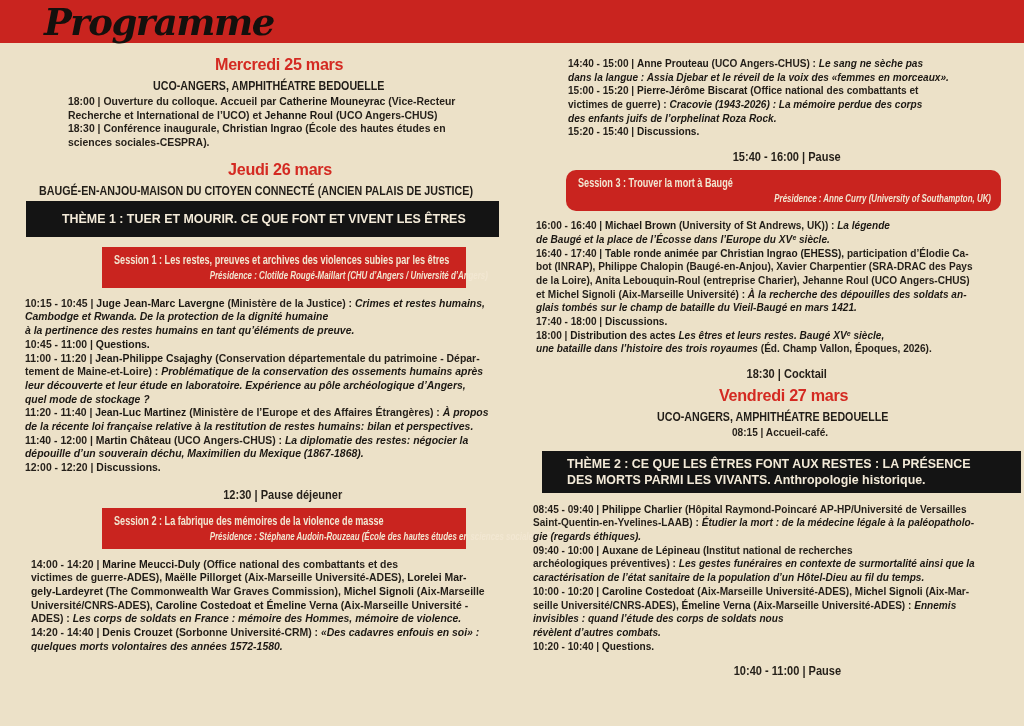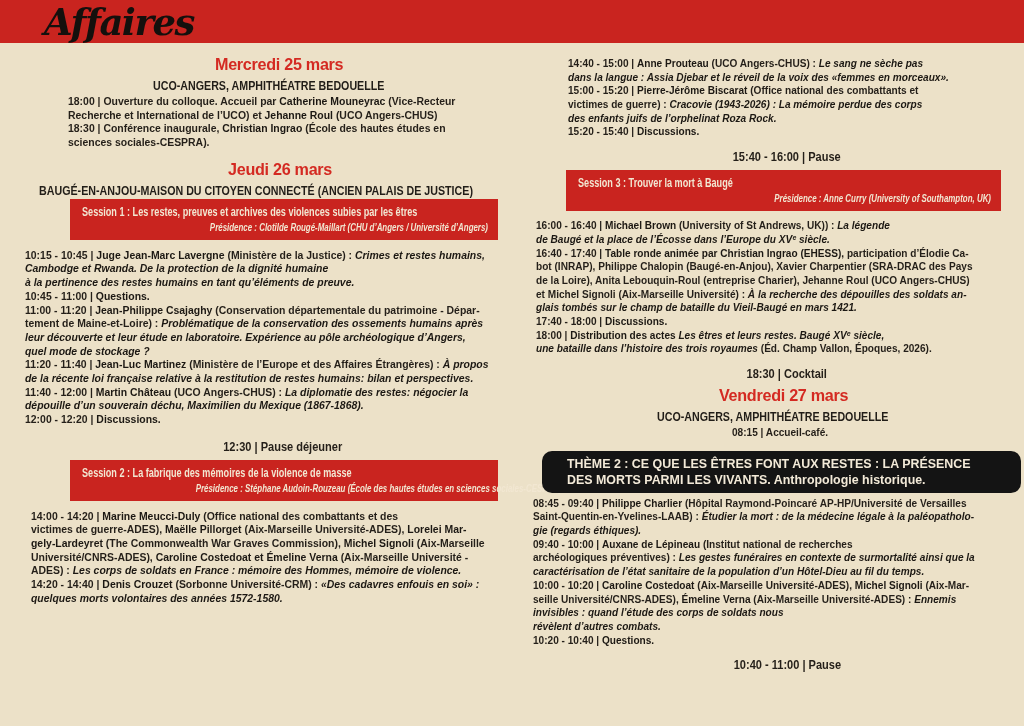--- a/index.html
+++ b/index.html
@@ -42,59 +42,62 @@
     font-size:12px;font-weight:bold;text-align:center;color:#241f19;
     height:14px;line-height:14px;margin:2px 0 6px 0;
     transform:scaleX(0.92);transform-origin:center;white-space:nowrap;
   }
   .blk-theme{
     background:#141414;color:#f3ead8;
     display:flex;flex-direction:column;justify-content:center;
     box-sizing:border-box;margin:2px 0 10px 0;
   }
   .col-left .blk-theme{margin-left:-42px;width:473px;height:36px;padding-left:36px;}
-  .col-right .blk-theme{margin-left:-11px;width:479px;height:42px;padding-left:25px;margin-bottom:3px;border-radius:10px;}
+  .col-right .blk-theme{margin-left:-11px;width:479px;height:42px;padding-left:25px;margin-bottom:9px;}
   .tln{
     font-size:13.5px;font-weight:bold;line-height:16px;white-space:nowrap;
     transform:scaleX(0.92);transform-origin:left;
   }
   .blk-session{
     background:#c9241f;color:#f2e7d2;box-sizing:border-box;
     padding:5px 10px 5px 12px;margin:0 0 8px 0;
   }
-  .col-left .blk-session{margin-left:1px;width:428px;}
-  .col-right .blk-session{margin-left:-8px;width:435px;margin-bottom:7px;}
+  .col-left .blk-session{margin-left:1px;width:364px;}
+  .col-right .blk-session{margin-left:-8px;width:435px;margin-bottom:7px;border-radius:10px;}
   .st{
     font-size:13px;font-weight:bold;line-height:16px;white-space:nowrap;
     transform:scaleX(0.70);transform-origin:left;
   }
   .sp{
     font-size:11px;font-weight:bold;font-style:italic;line-height:15px;
     text-align:right;white-space:nowrap;
     transform:scaleX(0.72);transform-origin:right;
   }
   .ln b,.ln i{color:#1c1813;}
 </style>
 </head>
 <body>
 
 <div class="page">
   <div class="topbar"></div>
-  <div class="main-title">Affaires</div>
+  <div class="main-title">Programme</div>
   <div class="col col-left">
       <div class="blk-date">Mercredi 25 mars</div>
       <div class="blk-venue">UCO-ANGERS, AMPHITHÉATRE BEDOUELLE</div>
       <div class="blk-body">
         <div class="ln">18:00 | Ouverture du colloque. Accueil par <b>Catherine Mouneyrac</b> (Vice-Recteur</div>
         <div class="ln">Recherche et International de l’UCO) et <b>Jehanne Roul</b> (UCO Angers-CHUS)</div>
         <div class="ln">18:30 | Conférence inaugurale, <b>Christian Ingrao</b> (École des hautes études en</div>
         <div class="ln">sciences sociales-CESPRA).</div>
       </div>
       <div class="blk-date">Jeudi 26 mars</div>
       <div class="blk-venue">BAUGÉ-EN-ANJOU-MAISON DU CITOYEN CONNECTÉ (ANCIEN PALAIS DE JUSTICE)</div>
+      <div class="blk-theme">
+        <div class="tln">THÈME 1 : TUER ET MOURIR. CE QUE FONT ET VIVENT LES ÊTRES</div>
+      </div>
       <div class="blk-session">
         <div class="st">Session 1 : Les restes, preuves et archives des violences subies par les êtres</div>
         <div class="sp">Présidence : Clotilde Rougé-Maillart (CHU d’Angers / Université d’Angers)</div>
       </div>
       <div class="blk-body">
         <div class="ln">10:15 - 10:45 | <b>Juge Jean-Marc Lavergne</b> (Ministère de la Justice) : <i>Crimes et restes humains,</i></div>
         <div class="ln"><i>Cambodge et Rwanda. De la protection de la dignité humaine</i></div>
         <div class="ln"><i>à la pertinence des restes humains en tant qu’éléments de preuve.</i></div>
         <div class="ln">10:45 - 11:00 | <b>Questions.</b></div>
         <div class="ln">11:00 - 11:20 | <b>Jean-Philippe Csajaghy</b> (Conservation départementale du patrimoine - Dépar-</div>

